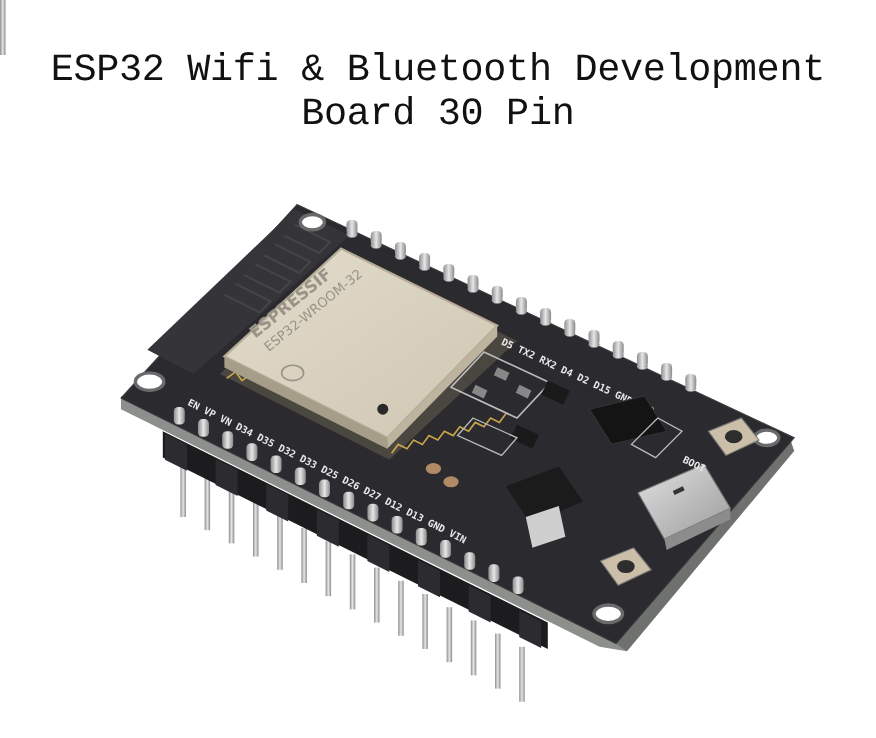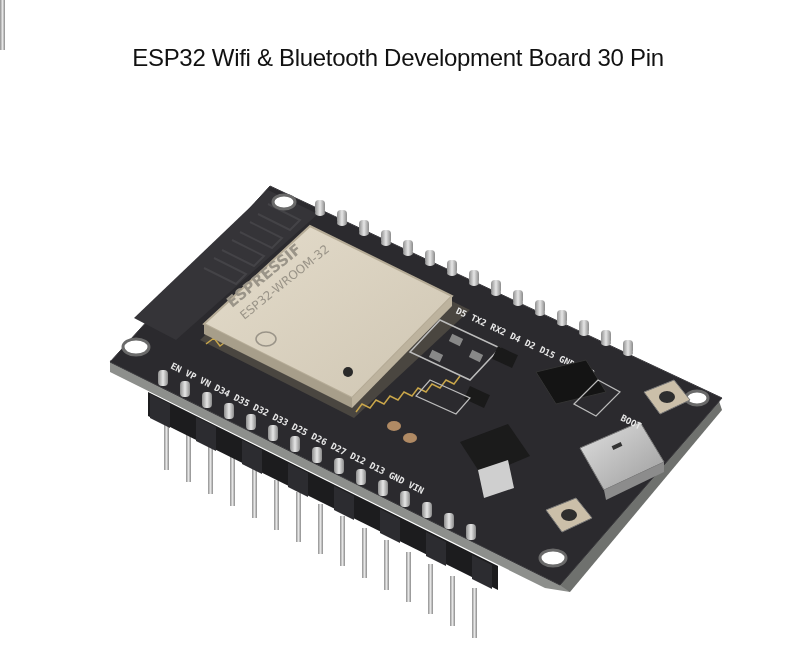--- a/index.html
+++ b/index.html
@@ -1,19 +1,19 @@
 <!DOCTYPE html>
 <html><head>
 <meta charset="utf-8">
 <style>
   html, body { margin: 0; padding: 0; background: #ffffff; }
   body { width: 796px; height: 671px; position: relative; overflow: hidden; font-family: "DejaVu Sans", sans-serif; }
   .title {
     position: absolute; left: 0; top: 44px; width: 796px; text-align: center;
-    font-family: Liberation Sans, sans-serif; font-size: 24px; color: #111111; letter-spacing: -0.3px;
+    font-family: Liberation Mono, monospace; font-size: 35px; color: #111111; letter-spacing: -0.3px;
   }
   .photo { position: absolute; left: 0; top: 0; width: 796px; height: 671px; }
   .silk { font-family: "DejaVu Sans Mono", monospace; font-size: 9px; fill: #e8e8e8; font-weight: bold; }
   .mod-text { font-family: "DejaVu Sans", sans-serif; fill: #9a9488; }
 </style>
 </head>
 <body>
 
 <div class="title">ESP32 Wifi &amp; Bluetooth Development Board 30 Pin</div>
 

